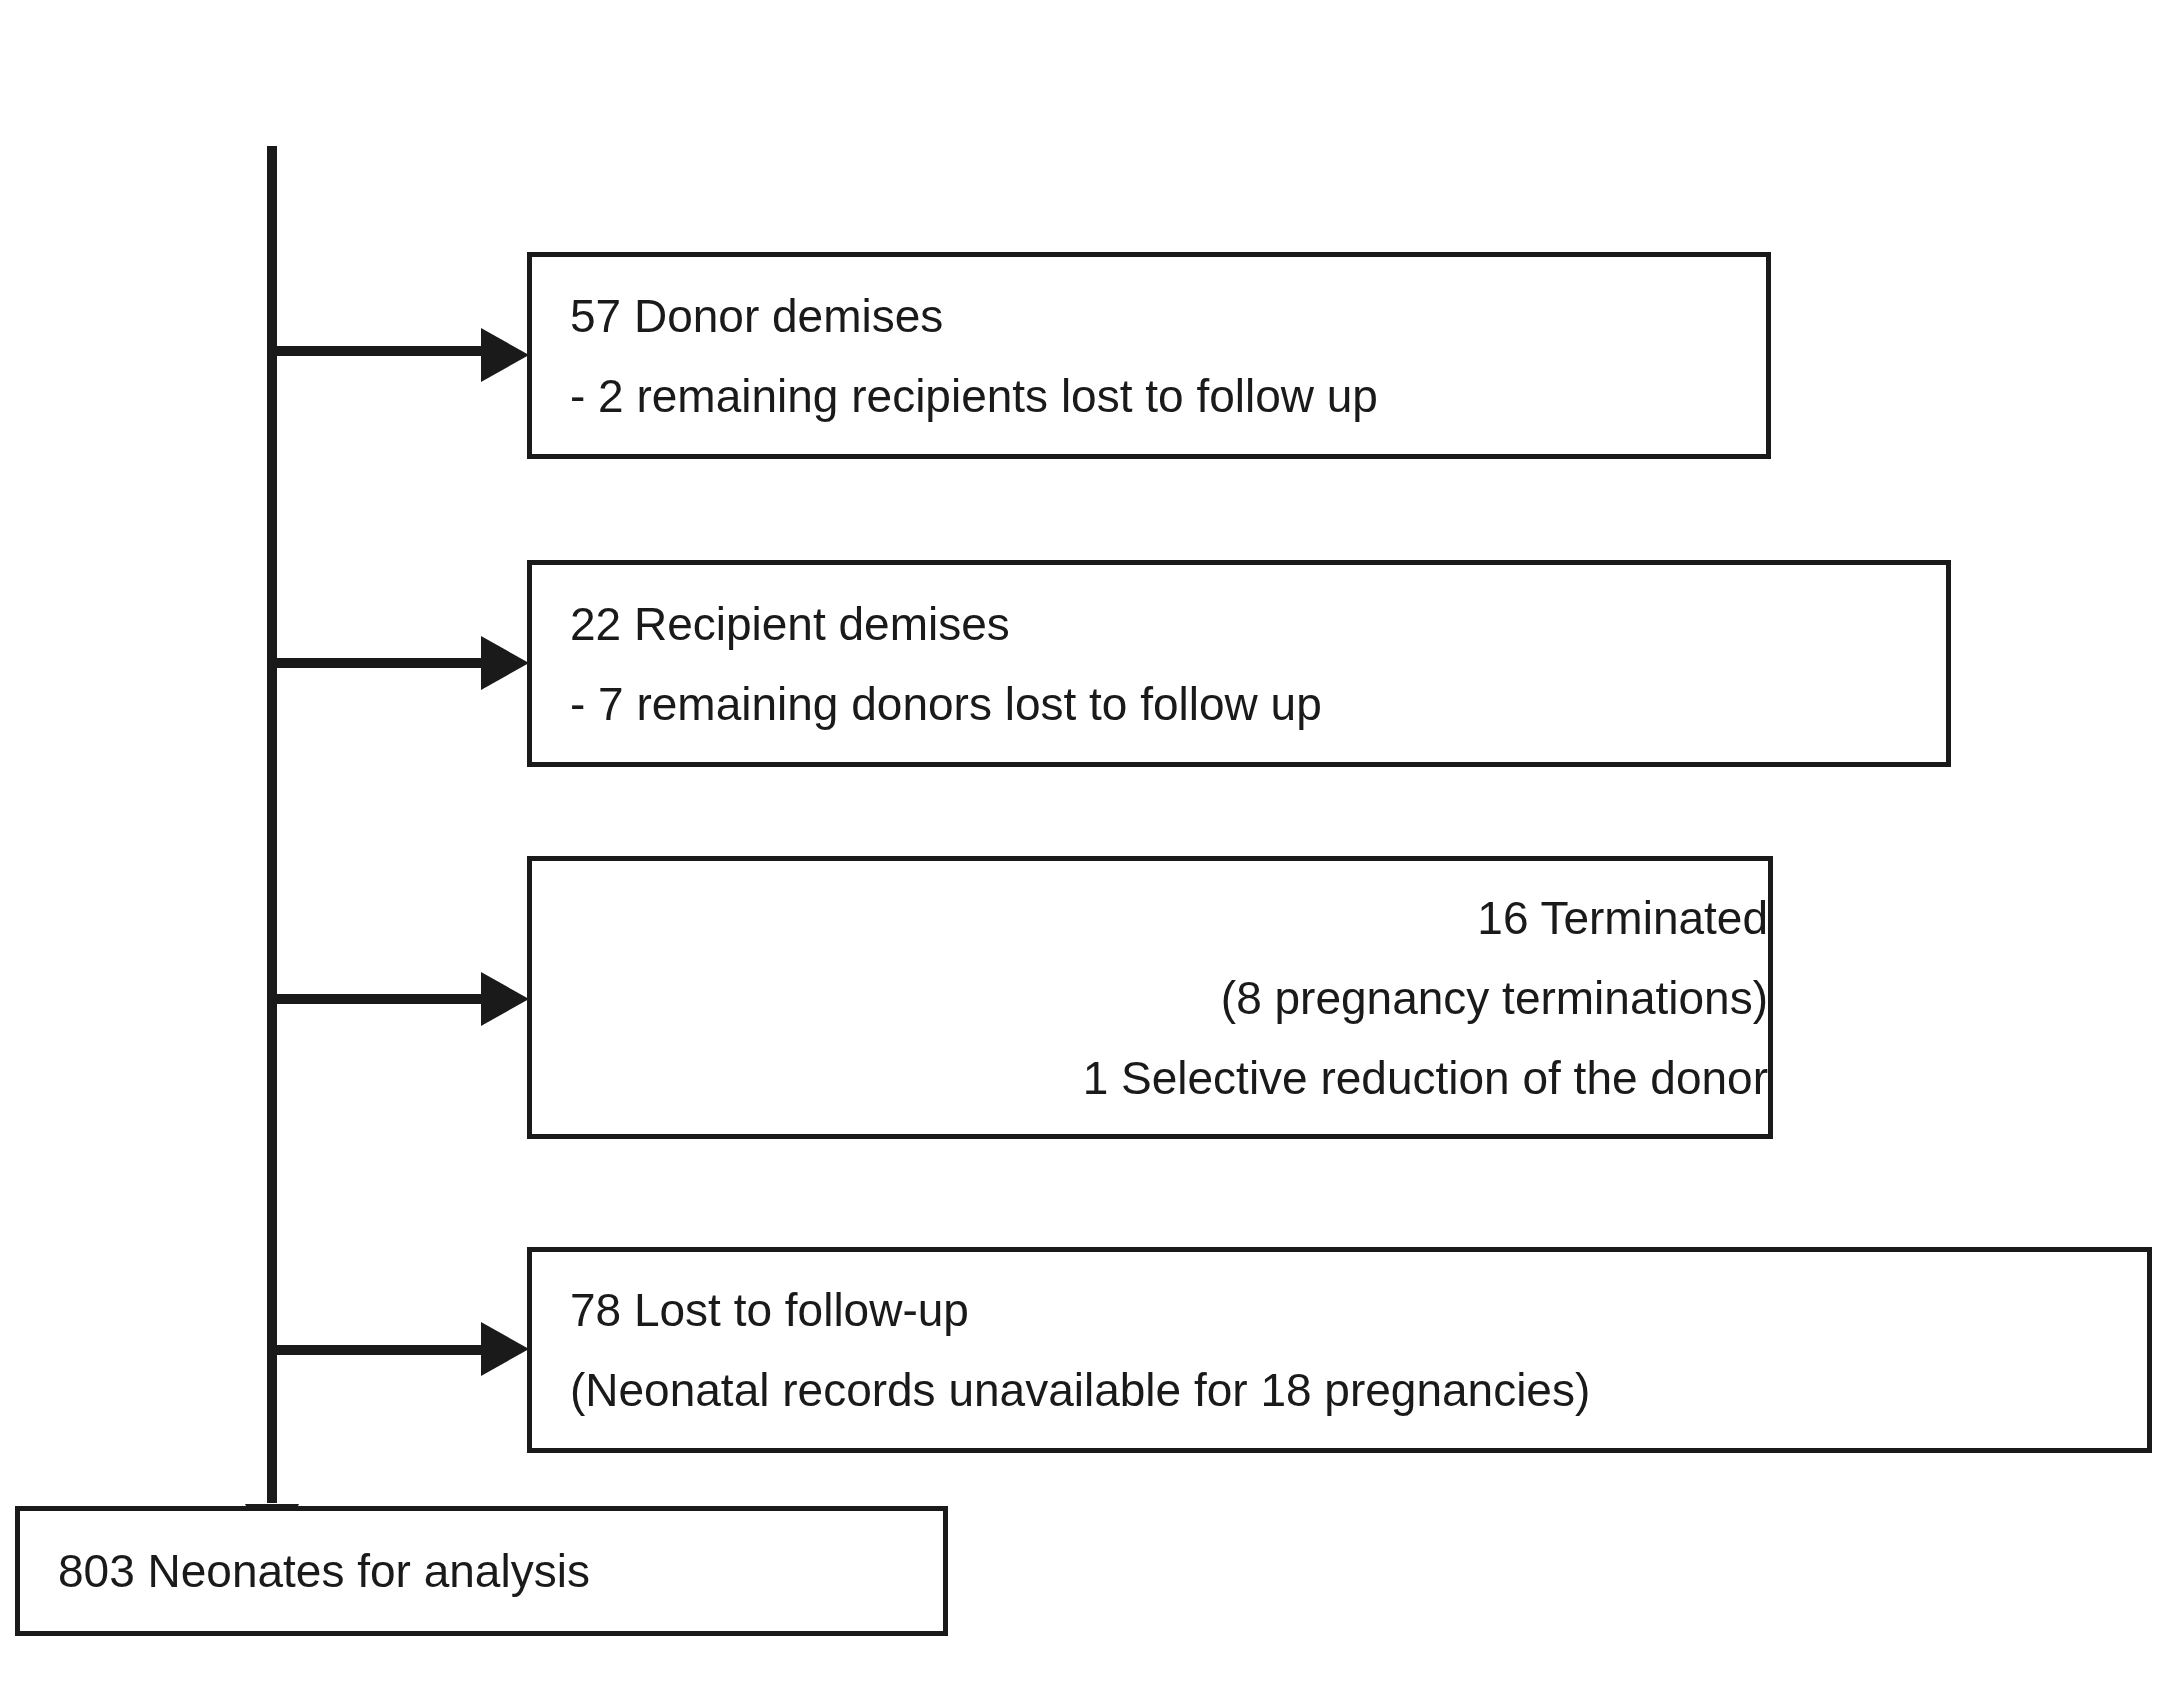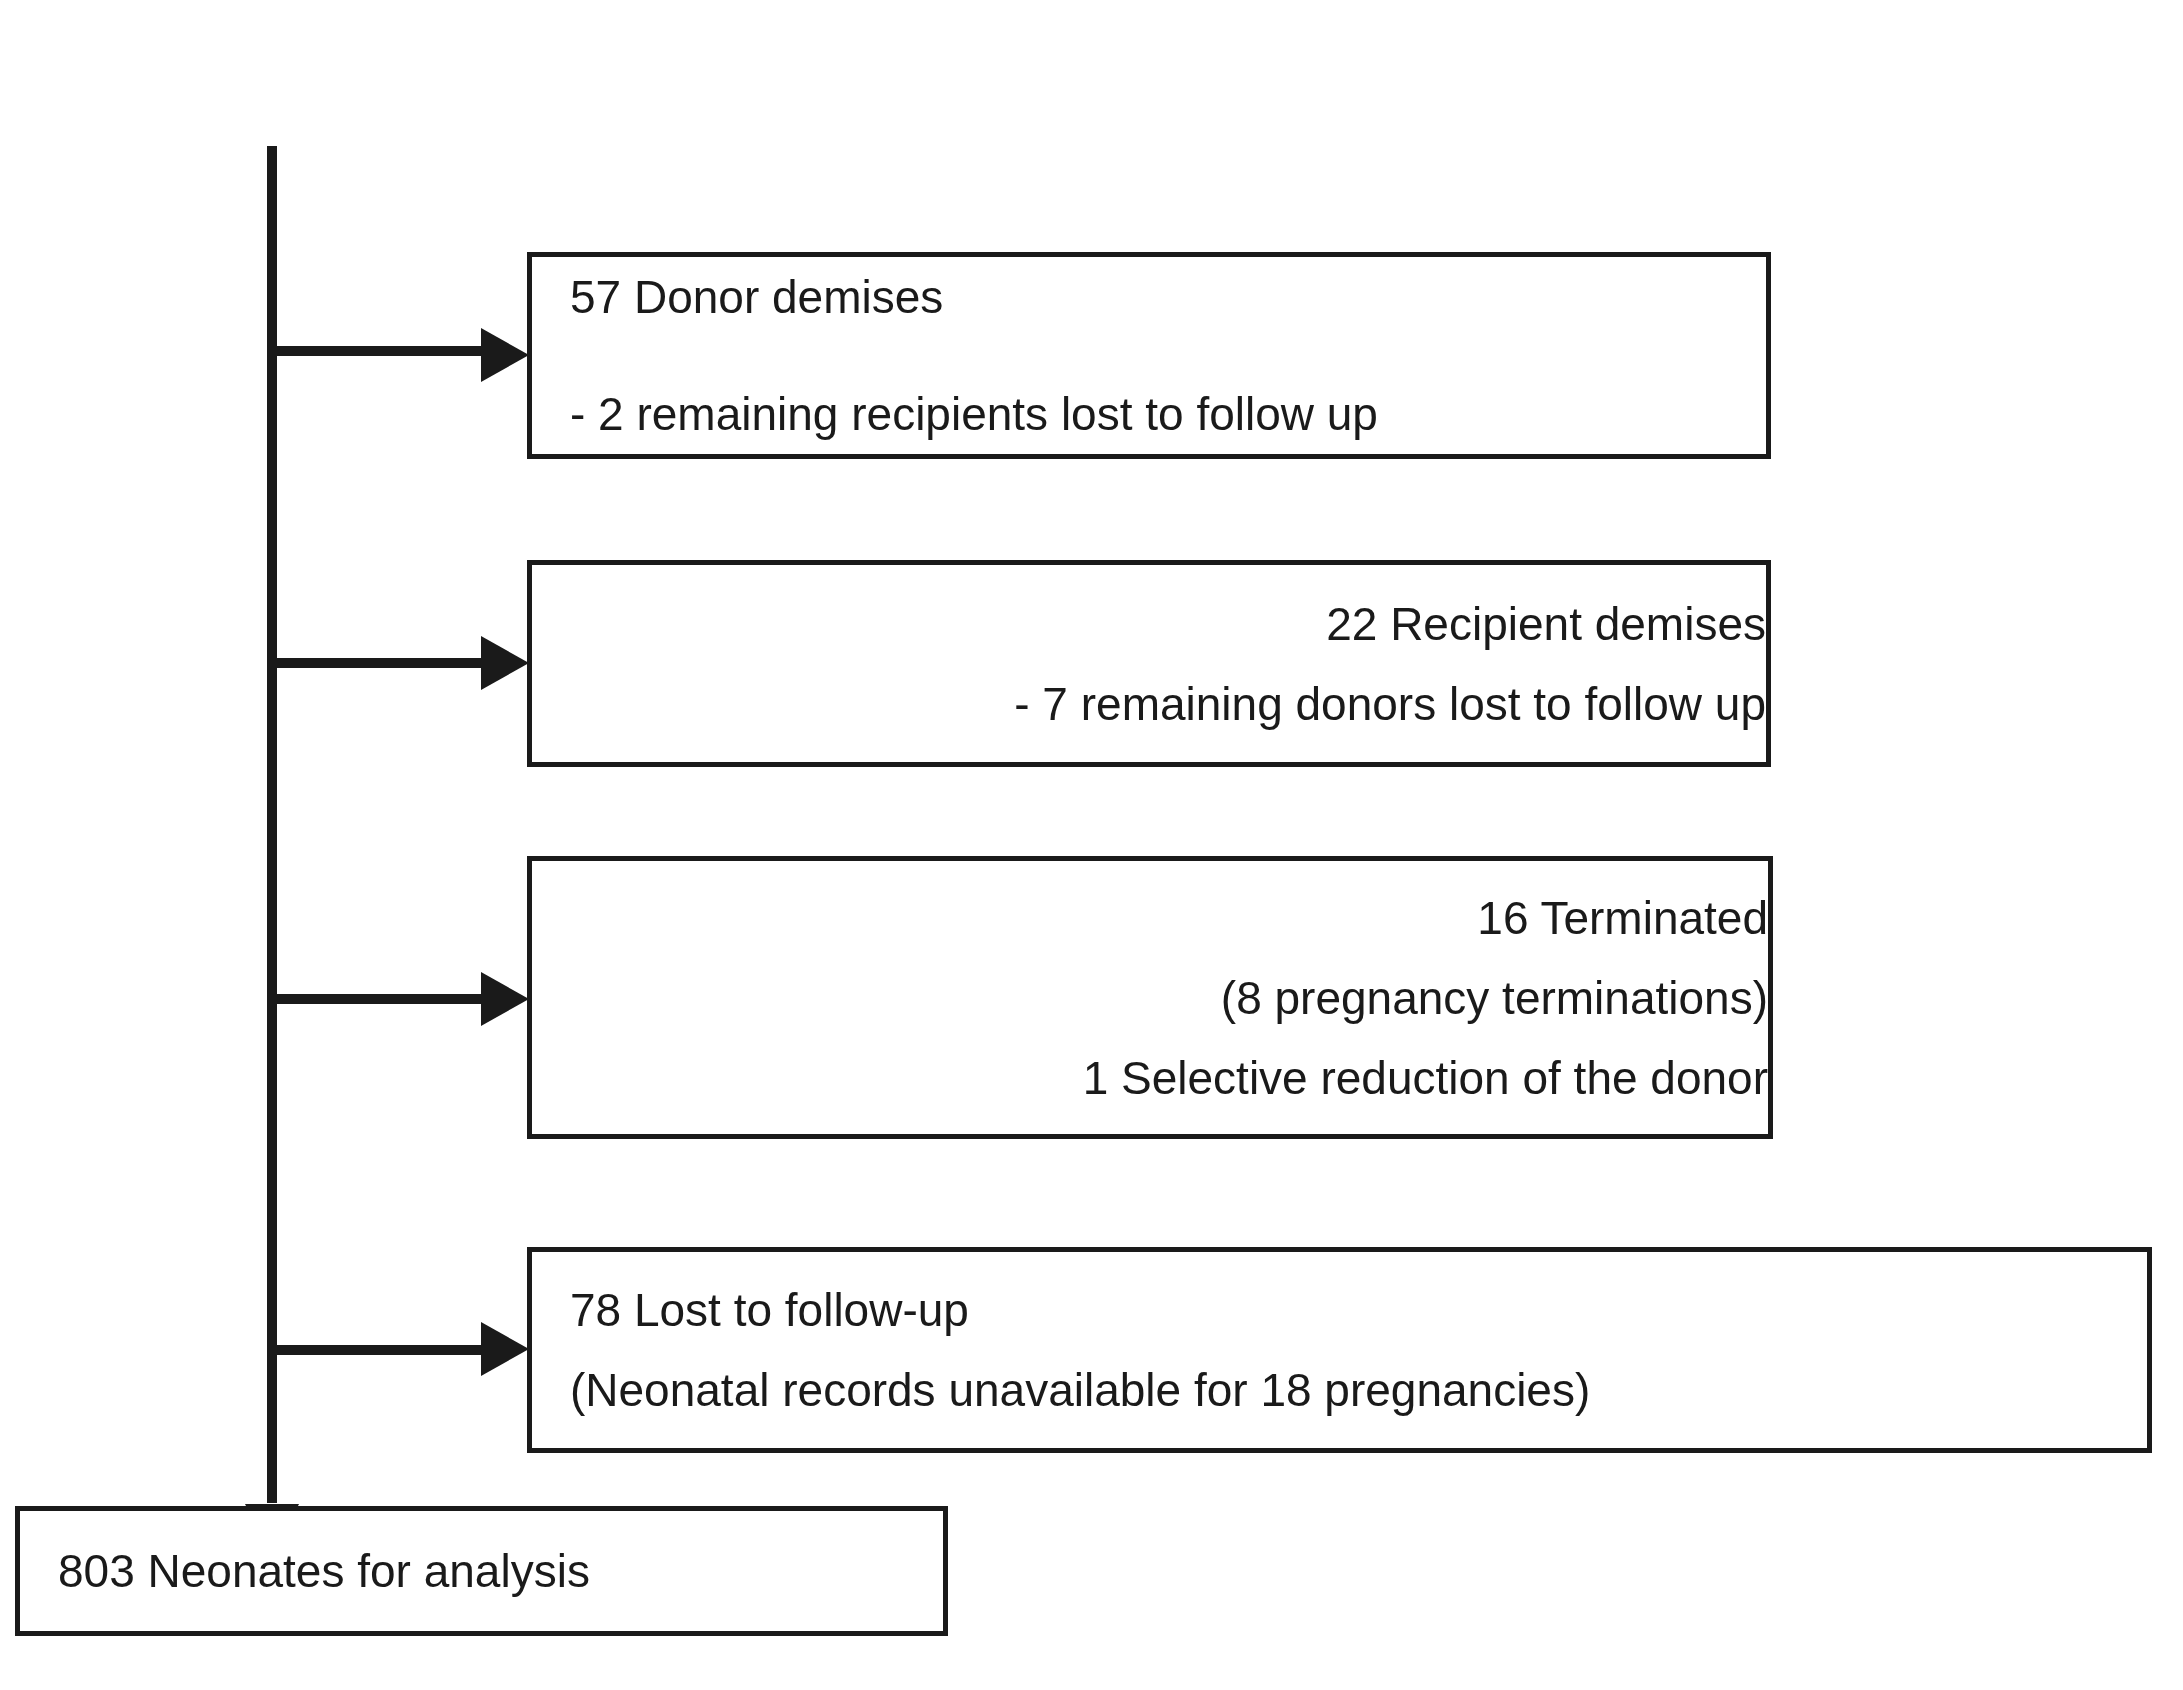--- a/index.html
+++ b/index.html
@@ -39,22 +39,22 @@
   }
   .head-down {
     position: absolute; width: 0; height: 0;
     border-left: 27px solid transparent;
     border-right: 27px solid transparent;
     border-top: 51px solid var(--ink);
   }
 
   
   #start-box  { left: 11.5px;  top: 13px;   width: 918px; height: 133px; }
-  #excl-0     { left: 527px; top: 252px;  width: 1244px; height: 207px; justify-content: space-between; }
-  #excl-1     { left: 527px; top: 560px;  width: 1244px; height: 207px; text-align: right; }
+  #excl-0     { left: 527px; top: 252px;  width: 1244px; height: 207px; }
+  #excl-1     { left: 527px; top: 560px;  width: 1424px; height: 207px; }
   #excl-2     { left: 527px; top: 856px; width: 1246px; height: 283px; align-items: flex-end; }
   #excl-3     { left: 527px; top: 1247px; width: 1625px; height: 206px; }
   #result-box { left: 15px;  top: 1506px; width: 933px; height: 130px; justify-content: center; }
 
   #trunk      { left: 267px; top: 146px;  width: 10px;  height: 1357px; }
   #trunk-head { left: 245px; top: 1504px; }
 
   #arrow-0-line { left: 272px; top: 346px;  width: 209px; height: 10px; }
   #arrow-0-head { left: 481px; top: 328px; }
   #arrow-1-line { left: 272px; top: 658px;  width: 209px; height: 10px; }

